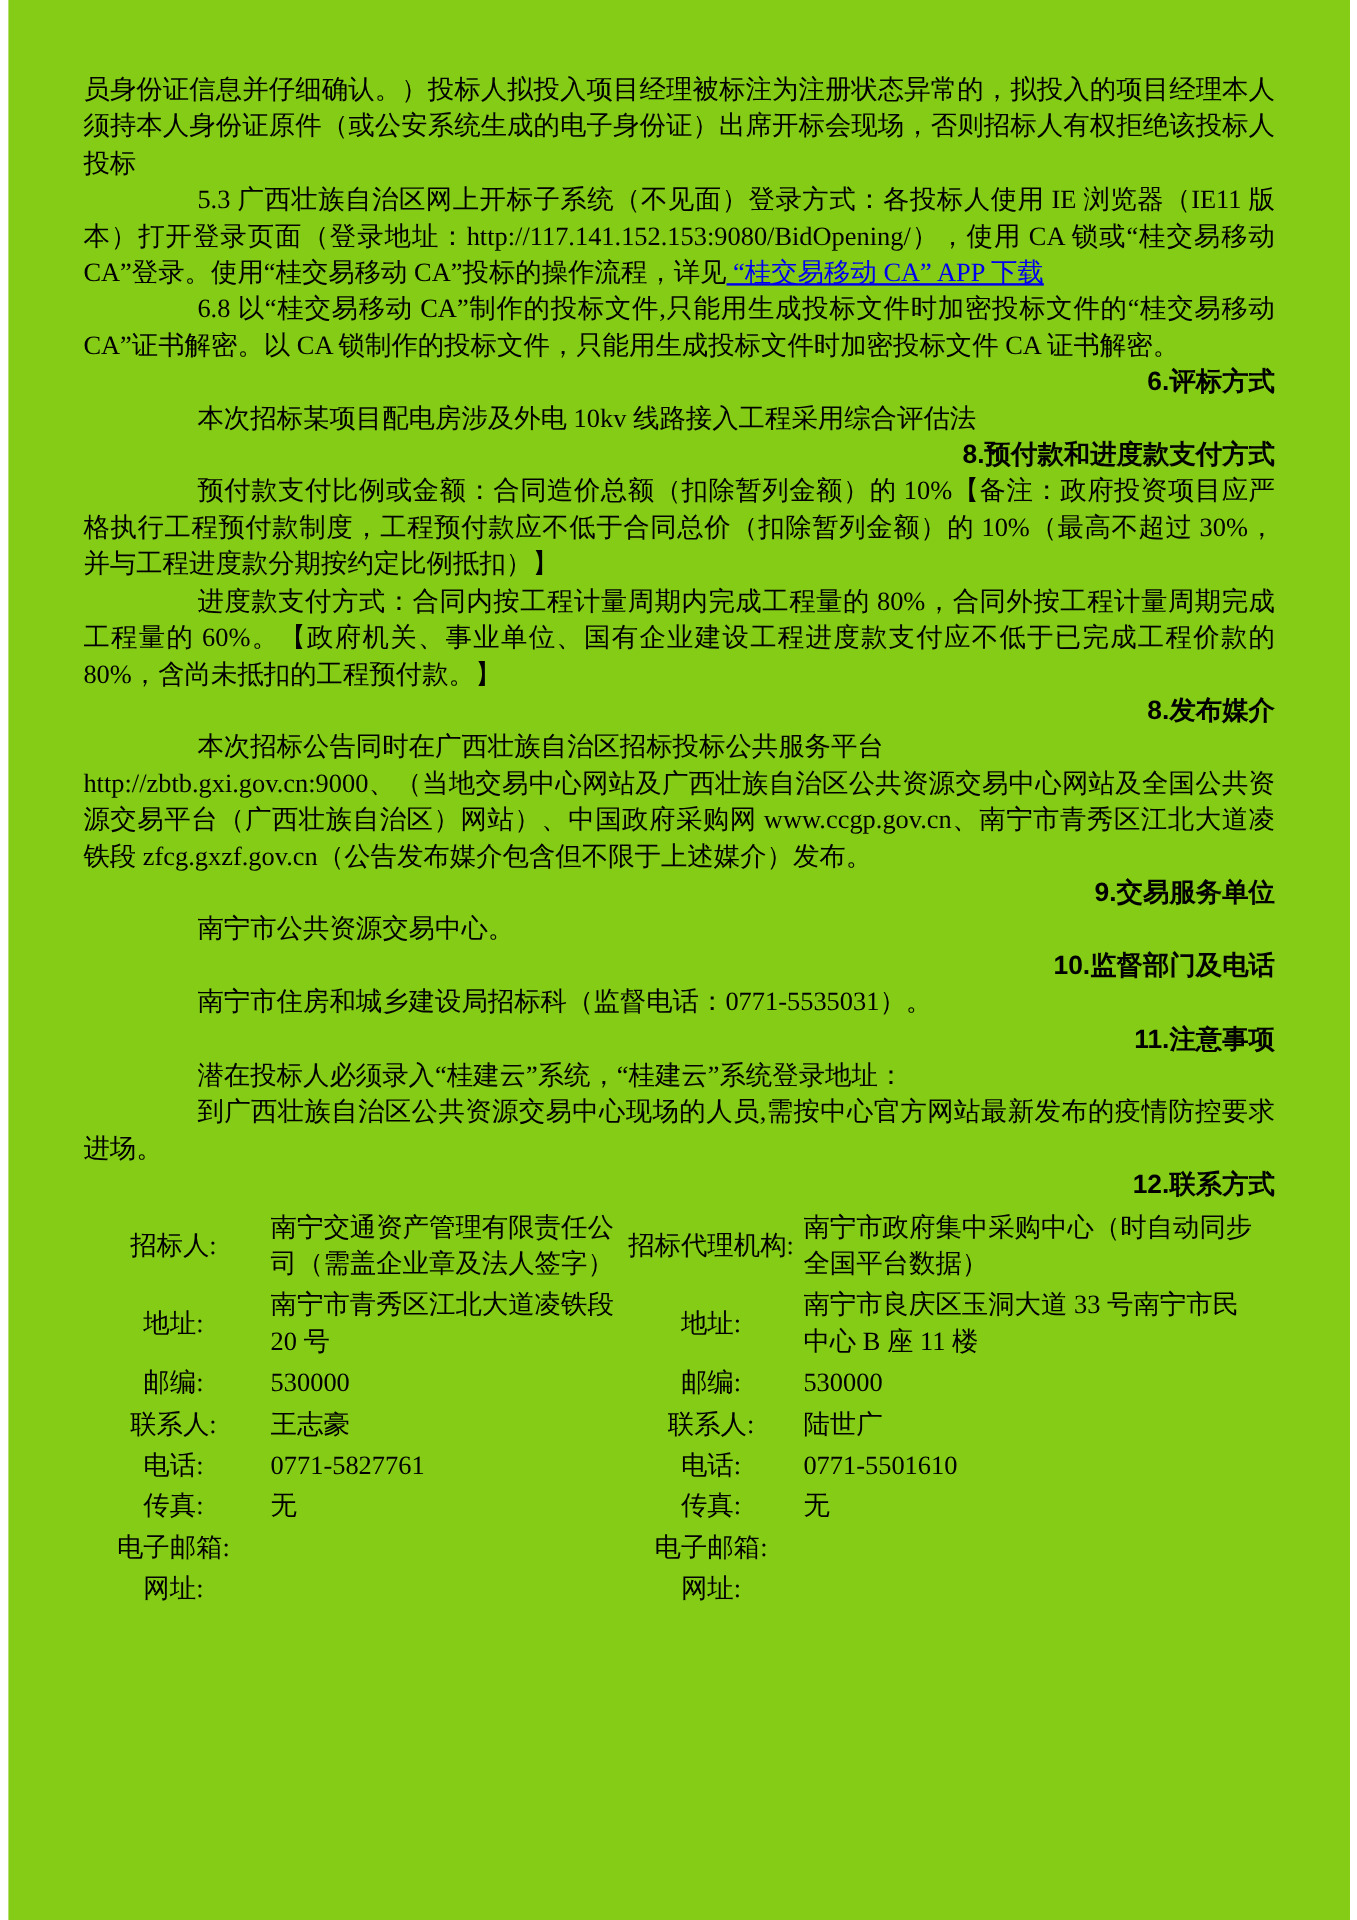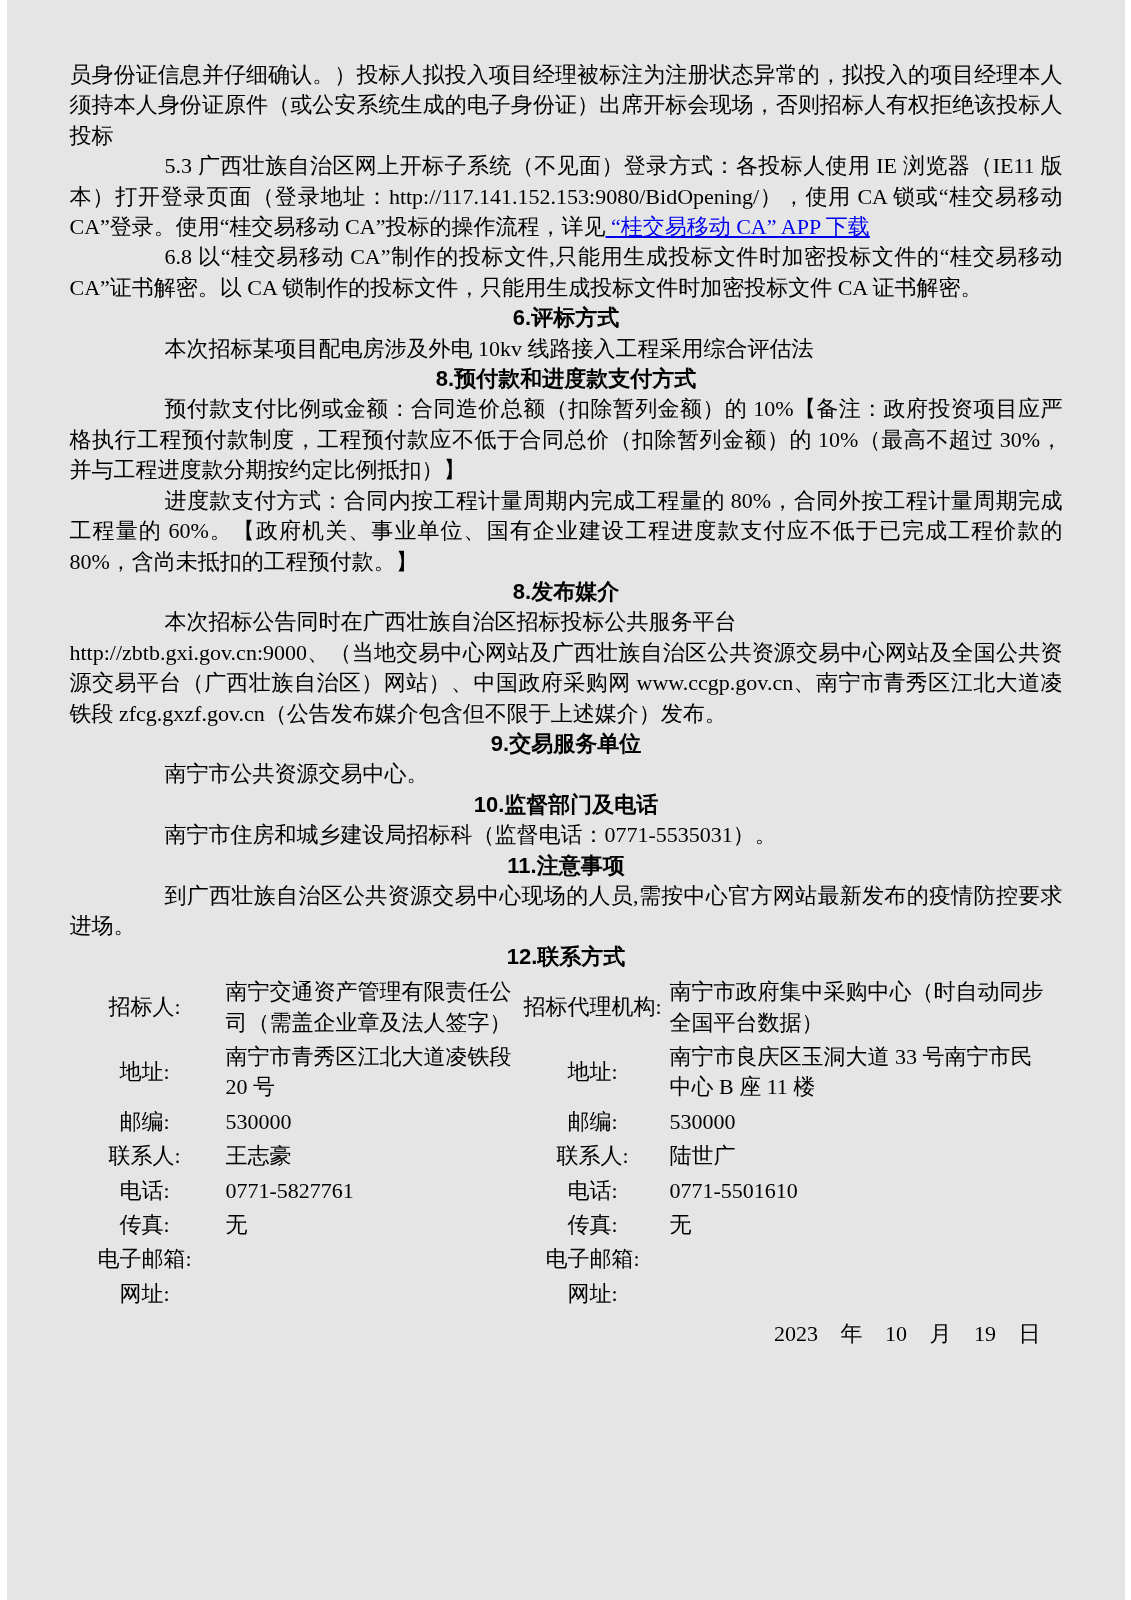--- a/index.html
+++ b/index.html
@@ -2,42 +2,42 @@
 <html><head>
 <meta charset="utf-8">
 <style>
   * { margin: 0; padding: 0; box-sizing: border-box; }
   html, body { background: #ffffff; }
   .page {
     position: relative;
     width: 1118px;
     height: 1600px;
     margin: 0 auto;
-    background: #e5e5e5;
+    background: #84cc16;
     color: #000000;
     font-family: "Liberation Serif", "DejaVu Serif", serif;
     font-size: 22px;
     line-height: 30.4px;
     overflow: hidden;
   }
   .content {
     padding: 60px 62px 0 63px;
   }
   p.bt {
     text-align: justify;
   }
   p.ind {
     text-indent: 95px;
   }
   .hd {
     font-family: "Liberation Sans", "DejaVu Sans", sans-serif;
     font-weight: bold;
     font-size: 22px;
     line-height: 30.4px;
-    text-align: center;
+    text-align: right;
   }
   a.doc-link {
     color: #0000ee;
     white-space: pre-wrap;
   }
   
   .contact-grid {
     margin-top: 3px;
     display: grid;
     grid-template-columns: 150px 302px 142px 388px;
@@ -83,20 +83,21 @@
     <p class="bt ind">本次招标公告同时在广西壮族自治区招标投标公共服务平台</p>
     <p class="bt">http://zbtb.gxi.gov.cn:9000、（当地交易中心网站及广西壮族自治区公共资源交易中心网站及全国公共资源交易平台（广西壮族自治区）网站）、中国政府采购网 www.ccgp.gov.cn、南宁市青秀区江北大道凌铁段 zfcg.gxzf.gov.cn（公告发布媒介包含但不限于上述媒介）发布。</p>
 
     <div class="hd">9.交易服务单位</div>
     <p class="bt ind">南宁市公共资源交易中心。</p>
 
     <div class="hd">10.监督部门及电话</div>
     <p class="bt ind">南宁市住房和城乡建设局招标科（监督电话：0771-5535031）。</p>
 
     <div class="hd">11.注意事项</div>
+    <p class="bt ind">潜在投标人必须录入“桂建云”系统，“桂建云”系统登录地址：</p>
     <p class="bt ind">到广西壮族自治区公共资源交易中心现场的人员,需按中心官方网站最新发布的疫情防控要求进场。</p>
 
     <div class="hd">12.联系方式</div>
 
     <div class="contact-grid">
       <div class="c-label">招标人:</div>
       <div class="c-value">南宁交通资产管理有限责任公司（需盖企业章及法人签字）</div>
       <div class="c-label">招标代理机构:</div>
       <div class="c-value">南宁市政府集中采购中心（时自动同步全国平台数据）</div>
 
@@ -129,16 +130,15 @@
       <div class="c-value"></div>
       <div class="c-label">电子邮箱:</div>
       <div class="c-value"></div>
 
       <div class="c-label">网址:</div>
       <div class="c-value"></div>
       <div class="c-label">网址:</div>
       <div class="c-value"></div>
     </div>
 
-    <div class="date-line">2023 年 10 月 19 日</div>
 
   </div>
 </div>
 
 </body></html>

